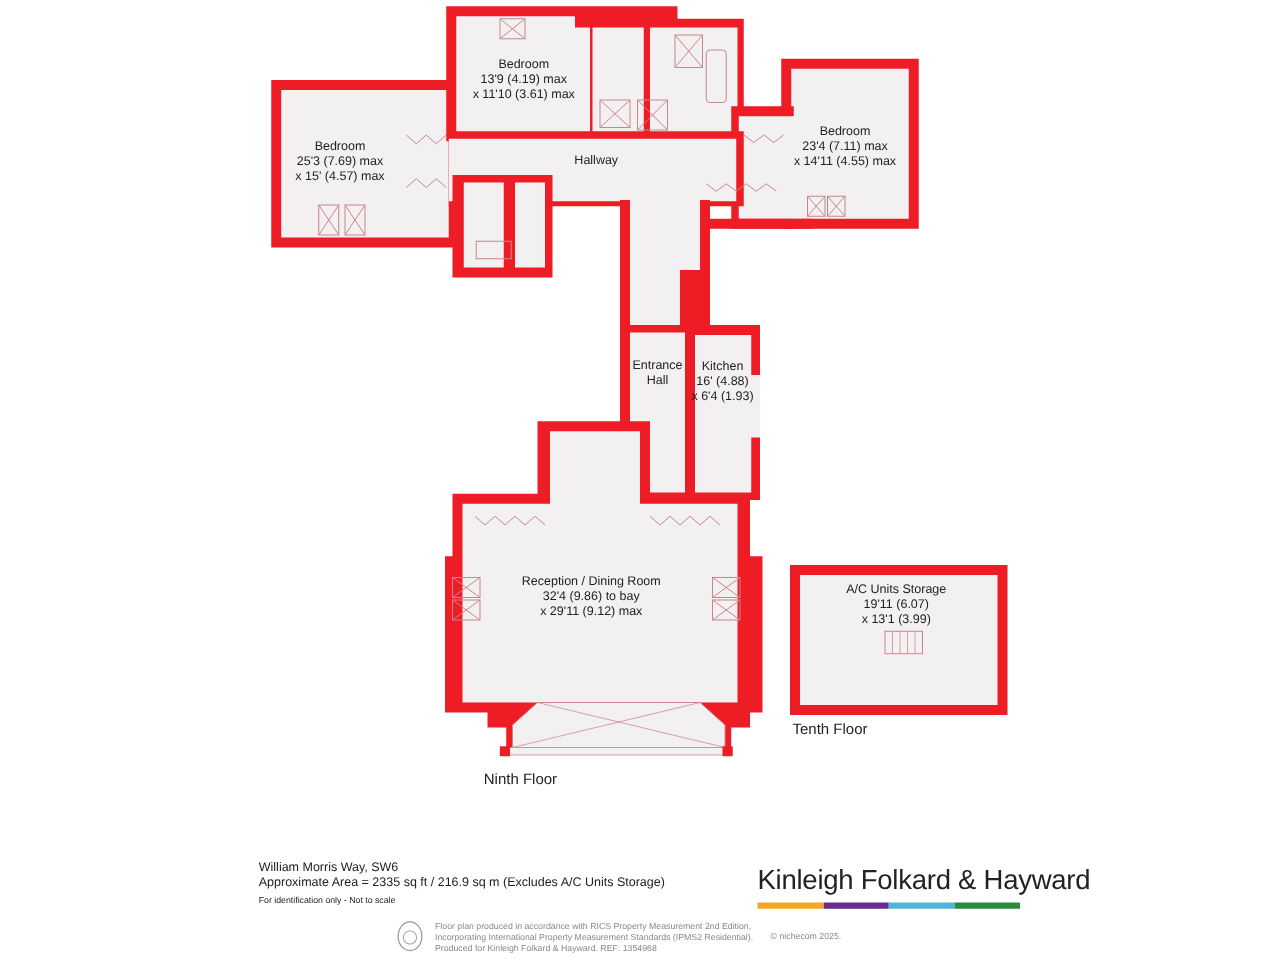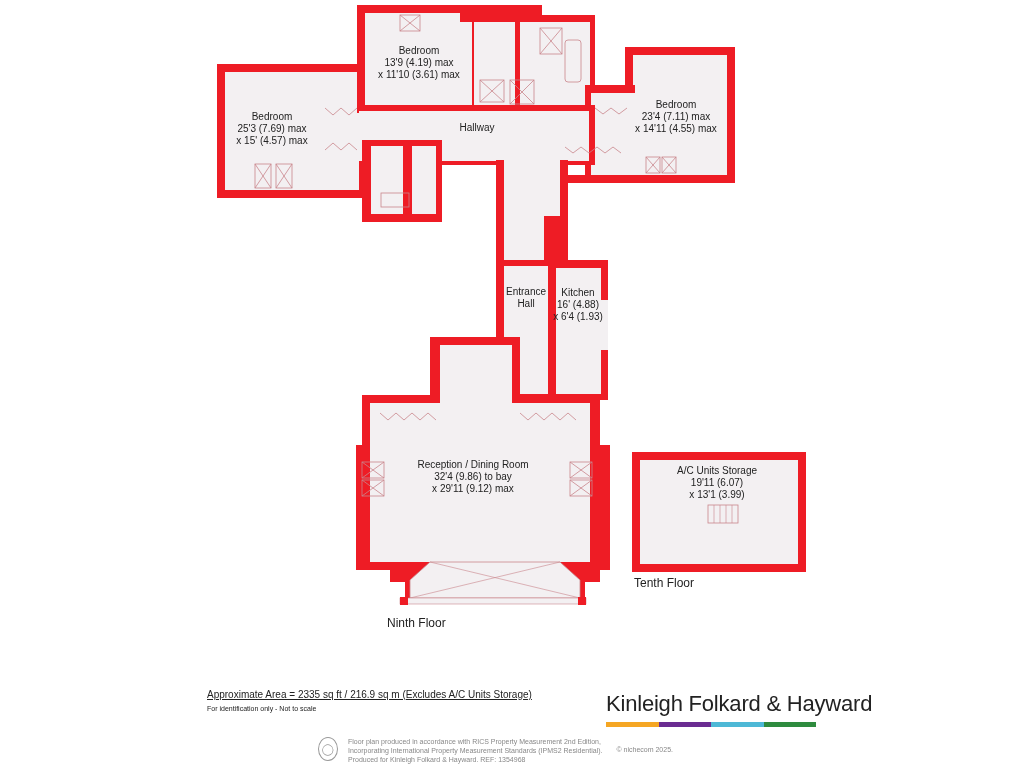--- a/index.html
+++ b/index.html
@@ -2,21 +2,21 @@
 <html><head>
 <meta charset="utf-8">
 <style>
   html, body { margin:0; padding:0; background:#ffffff; }
   body { width:1024px; height:768px; position:relative; overflow:hidden; font-family:"Liberation Sans", "DejaVu Sans", sans-serif; }
   #plan { position:absolute; left:0; top:0; }
   .room-label { font-family:"Liberation Sans", sans-serif; font-size:10px; fill:#222; text-anchor:middle; }
   .floor-label { font-family:"Liberation Sans", sans-serif; font-size:12px; fill:#222; }
   .footer { position:absolute; left:207px; top:689px; color:#222; }
   .footer .addr { font-size:10px; line-height:12px; }
-  .footer .area { font-size:10px; line-height:12px;text-decoration:underline; }
+  .footer .area { font-size:10px; line-height:12px; }
   .footer .note { font-size:7px; margin-top:4px; }
   .brand { position:absolute; left:606px; top:691px; width:210px; }
   .brand .name { font-size:22px; color:#222; letter-spacing:-0.2px; white-space:nowrap; }
   .brand .bar { display:flex; height:5px; margin-top:5px; }
   .brand .bar span { flex:1; }
   .legal { position:absolute; left:318px; top:737px; display:flex; align-items:flex-start; gap:10px; }
   .legal .icon { width:18px; height:22px; border:1px solid #999; border-radius:50%; display:flex; align-items:center; justify-content:center; color:#999; font-size:11px; }
   .legal .txt { font-size:7px; line-height:9px; color:#888; }
   .legal .copy { font-size:7px; color:#888; margin-left:4px; margin-top:9px; }
 </style>
@@ -175,20 +175,21 @@
 
   <text class="room-label" x="717" y="474">A/C Units Storage</text>
   <text class="room-label" x="717" y="486">19'11 (6.07)</text>
   <text class="room-label" x="717" y="498">x 13'1 (3.99)</text>
 
   <text class="floor-label" x="387" y="627">Ninth Floor</text>
   <text class="floor-label" x="634" y="587">Tenth Floor</text>
 </svg>
 
 <div class="footer">
+  <div class="addr">William Morris Way, SW6</div>
   <div class="area">Approximate Area = 2335 sq ft / 216.9 sq m (Excludes A/C Units Storage)</div>
   <div class="note">For identification only - Not to scale</div>
 </div>
 
 <div class="brand">
   <div class="name">Kinleigh Folkard &amp; Hayward</div>
   <div class="bar">
     <span id="b0" style="background: rgb(245, 166, 35);"></span>
     <span id="b1" style="background: rgb(106, 44, 145);"></span>
     <span id="b2" style="background: rgb(77, 184, 214);"></span>

